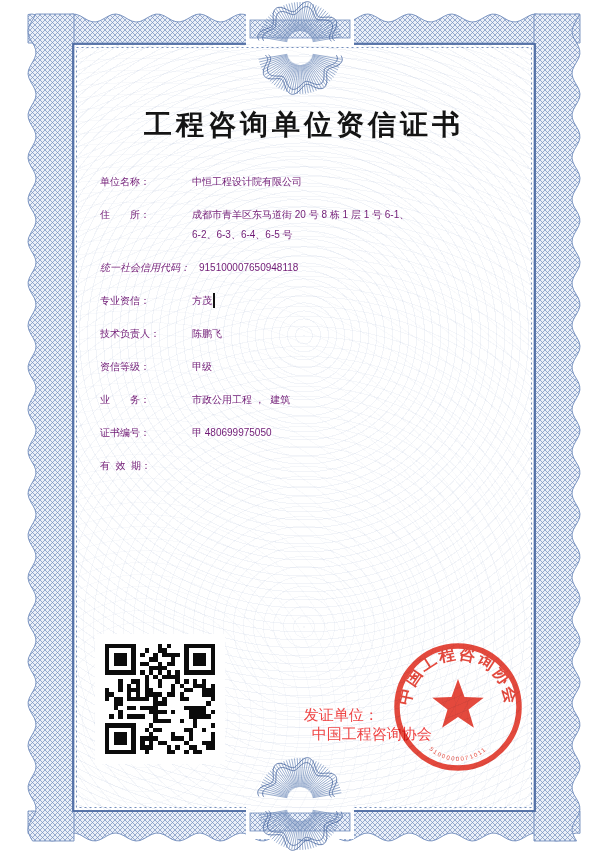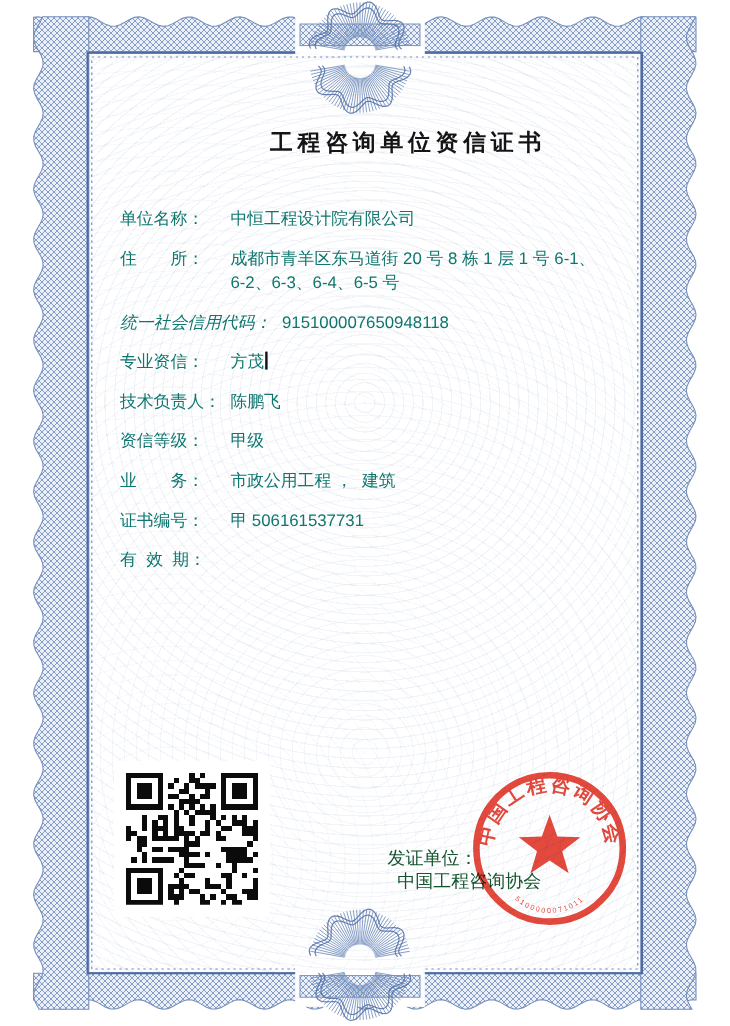--- a/index.html
+++ b/index.html
@@ -5,30 +5,30 @@
   html,body{margin:0;padding:0;overflow:hidden;}
   body{width:608px;height:855px;background:#ffffff;font-family:"Liberation Sans",sans-serif;}
   .certificate{position:relative;width:608px;height:855px;background:#fff;overflow:hidden;}
   #frame-svg{position:absolute;left:0;top:0;width:608px;height:855px;}
   .watermark{position:absolute;left:74px;top:44px;width:460px;height:767px;pointer-events:none;
     background:
       repeating-radial-gradient(circle at 50% 38%, rgba(125,148,190,.10) 0 1px, rgba(0,0,0,0) 1px 8px),
       repeating-radial-gradient(circle at 50% 76%, rgba(125,148,190,.08) 0 1px, rgba(0,0,0,0) 1px 10px),
       repeating-radial-gradient(circle at 15% 88%, rgba(125,148,190,.05) 0 1px, rgba(0,0,0,0) 1px 12px);}
   .title{position:absolute;top:106px;left:74px;width:460px;text-align:center;
-    font-size:19px;font-weight:bold;letter-spacing:4px;color:#141414;padding-left:36px;}
-  .fields{position:absolute;left:100px;top:172px;width:415px;font-size:14px;color:#0f766e;}
+    font-size:28px;font-weight:bold;letter-spacing:4px;color:#141414;}
+  .fields{position:absolute;left:100px;top:172px;width:415px;font-size:10px;color:#701a75;}
   .row{display:flex;align-items:flex-start;line-height:20px;margin-bottom:13px;}
   .label{white-space:pre;min-width:92px;flex:0 0 auto;}
   .label.wide{min-width:0;margin-right:9px;font-style:italic;}
   .value{white-space:pre-wrap;}
   .caret{display:inline-block;width:2px;height:15px;background:#111;margin-left:1px;margin-top:2px;flex:0 0 auto;}
   .qr-box{position:absolute;left:95px;top:634px;width:130px;height:130px;background:#fff;}
   #qr{position:absolute;left:10px;top:10px;width:110px;height:110px;}
-  .issuer{position:absolute;left:287px;top:689px;font-size:15px;color:#14532d;white-space:pre;font-family:Liberation Mono, monospace;}
+  .issuer{position:absolute;left:287px;top:689px;font-size:15px;color:#ef4444;white-space:pre;}
   .issuer .value{margin-left:8px;}
   .seal{position:absolute;left:390px;top:639px;width:136px;height:136px;mix-blend-mode:multiply;opacity:.92;}
 </style>
 </head>
 <body>
 
 <div class="certificate">
 
   <svg id="frame-svg" xmlns="http://www.w3.org/2000/svg" viewBox="0 0 608 855">
       <defs>
@@ -267,21 +267,21 @@
     <div class="row">
       <span class="label">资信等级：</span>
       <span class="value">甲级</span>
     </div>
     <div class="row">
       <span class="label">业　　务：</span>
       <span class="value">市政公用工程 ，  建筑</span>
     </div>
     <div class="row">
       <span class="label">证书编号：</span>
-      <span class="value">甲 506161537731</span>
+      <span class="value">甲 480699975050</span>
     </div>
     <div class="row">
       <span class="label">有  效  期：</span>
     </div>
   </div>
 
   <div class="qr-box">
     <svg id="qr" xmlns="http://www.w3.org/2000/svg" viewBox="0 0 25 25" shape-rendering="crispEdges">
         <g fill="#0b0b0b">
           <rect x="0" y="0" width="1" height="1"></rect>

